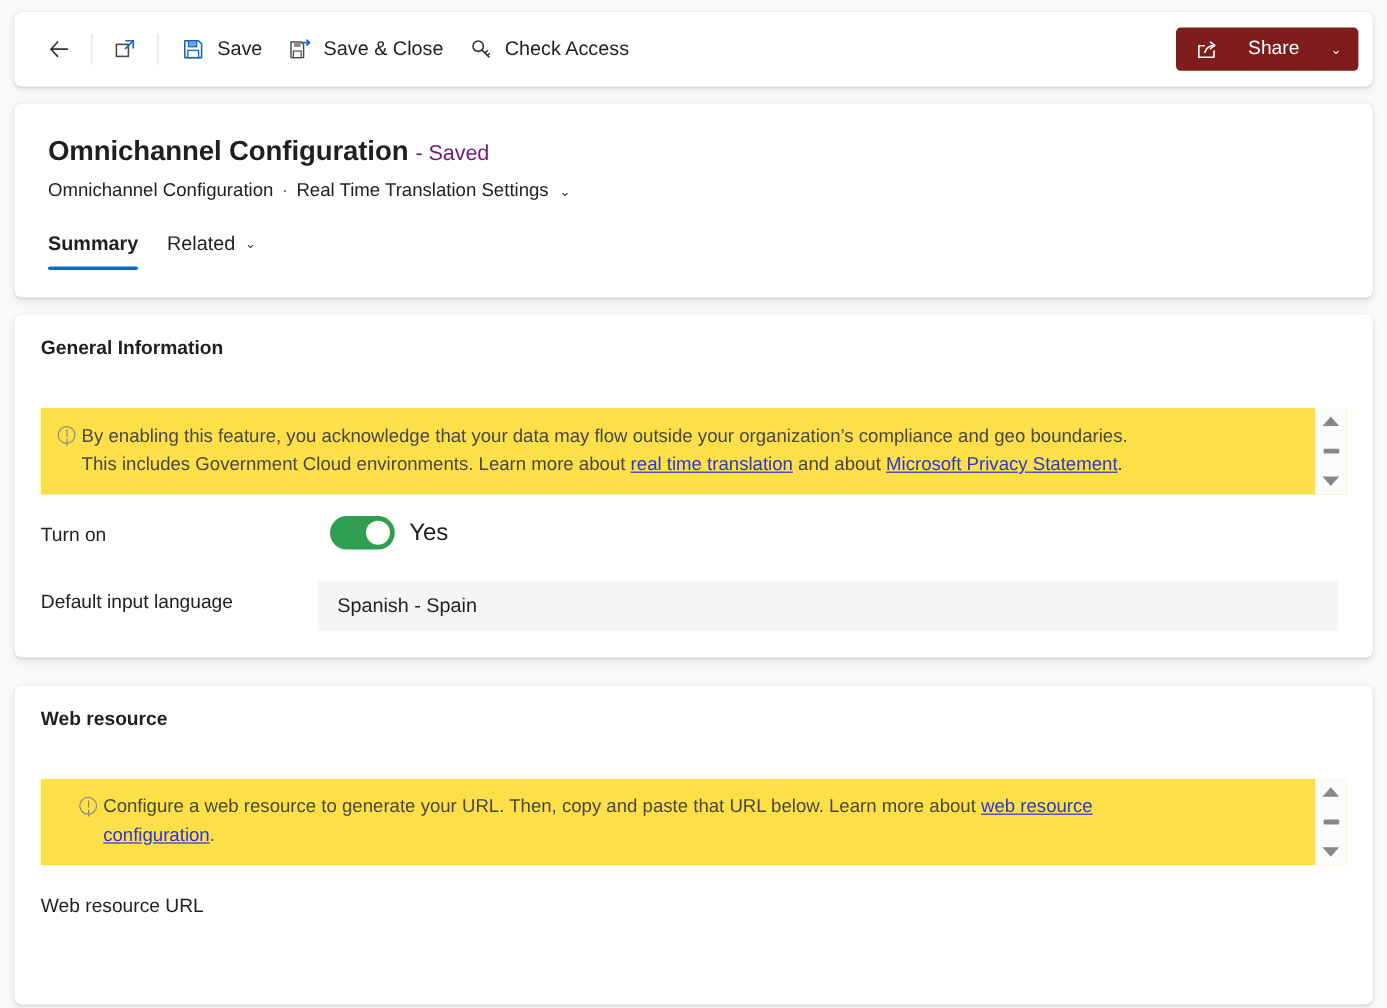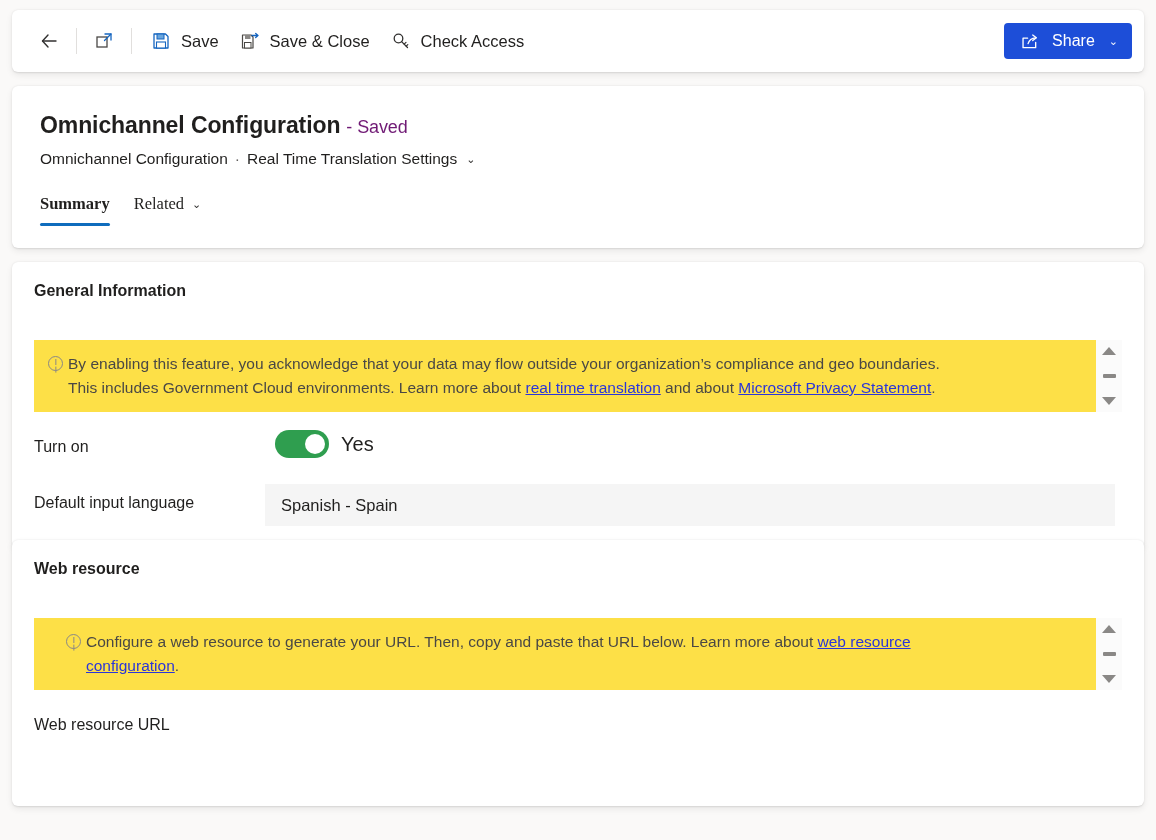--- a/index.html
+++ b/index.html
@@ -39,43 +39,43 @@
     white-space: nowrap;
   }
   .cmd-icon { display: flex; align-items: center; justify-content: center; width: 22px; height: 22px; flex: none; }
   .cmd-sep {
     width: 1px; height: 26px; background: #e1dfdd; margin: 0 8px;
     flex: none;
   }
   .spacer { flex: 1 1 auto; }
 
   .share-btn {
-    display: flex; align-items: center; gap: 12px;
-    background: #1d4ed8;
+    display: flex; align-items: center; gap: 24px;
+    background: #7f1d1d;
     color: #ffffff;
     height: 36px;
     border-radius: 4px;
     padding: 0 14px;
     font-size: 16px;
     cursor: pointer;
   }
   .share-chev { font-size: 11px; margin-left: 2px; opacity: .95; }
 
   
   .card {
     position: absolute;
     left: 12px;
     width: 1132px;
     background: #ffffff;
     border-radius: 6px;
     box-shadow: 0 0.6px 1.8px rgba(0,0,0,0.10), 0 3px 7px rgba(0,0,0,0.07);
   }
   #header-card { top: 86px; height: 162px; }
   #general-card { top: 262px; height: 286px; }
-  #webresource-card { top: 540px; height: 266px; }
+  #webresource-card { top: 571px; height: 266px; }
 
   
   .rec-title {
     position: absolute; left: 28px; top: 26px;
     font-size: 23px; font-weight: 700; letter-spacing: -0.1px;
   }
   .rec-saved {
     font-size: 18px; font-weight: 400; color: #701a75; margin-left: 6px;
   }
   .breadcrumb {
@@ -90,21 +90,21 @@
   .tabs {
     position: absolute; left: 28px; top: 108px;
     display: flex; align-items: flex-start; gap: 24px;
   }
   .tab {
     position: relative;
     font-size: 16.5px;
     padding-bottom: 12px;
     cursor: pointer;
     color: #201f1e;
-    display: flex; align-items: center; gap: 8px; font-family: Liberation Serif, serif;
+    display: flex; align-items: center; gap: 8px;
   }
   .tab.selected { font-weight: 700; }
   .tab.selected::after {
     content: "";
     position: absolute;
     left: 0; right: 0; bottom: 0;
     height: 3px; background: #0f6cbd; border-radius: 2px;
   }
   .tab-chev { font-size: 11px; color: #323130; font-weight: 400; }
 

